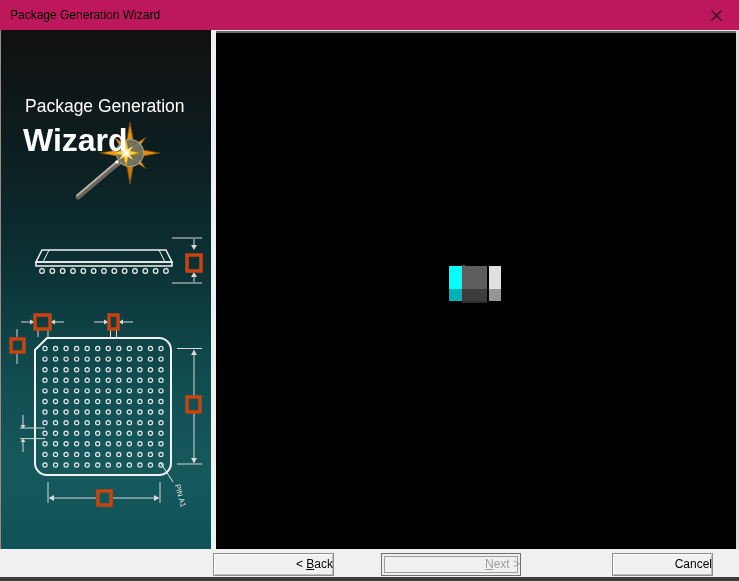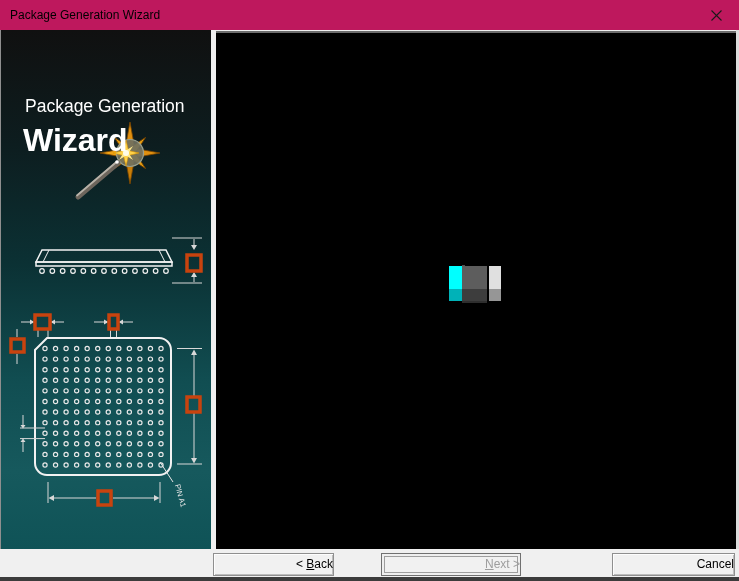--- a/index.html
+++ b/index.html
@@ -34,21 +34,21 @@
   }
   .btn.disabled{
     border:1px solid #707070;
     box-shadow:inset 0 0 0 2px #efefef, inset 0 0 0 3px #9e9e9e;
     color:#9e9e9e;
   }
   .u{text-decoration:underline;}
   .btn-back{left:213px;width:121px;}
   .btn-next{left:338px;width:140px;margin-left:43px;}
   .btn-finish{left:484px;width:122px;}
-  .btn-cancel{left:612px;width:123px;}
+  .btn-cancel{left:612px;width:101px;}
 </style>
 </head>
 <body>
 
 <div class="window">
 
   <div class="titlebar">
     <div class="title">Package Generation Wizard</div>
     <div class="close-btn">
       <svg width="11" height="11" viewBox="0 0 11 11">

